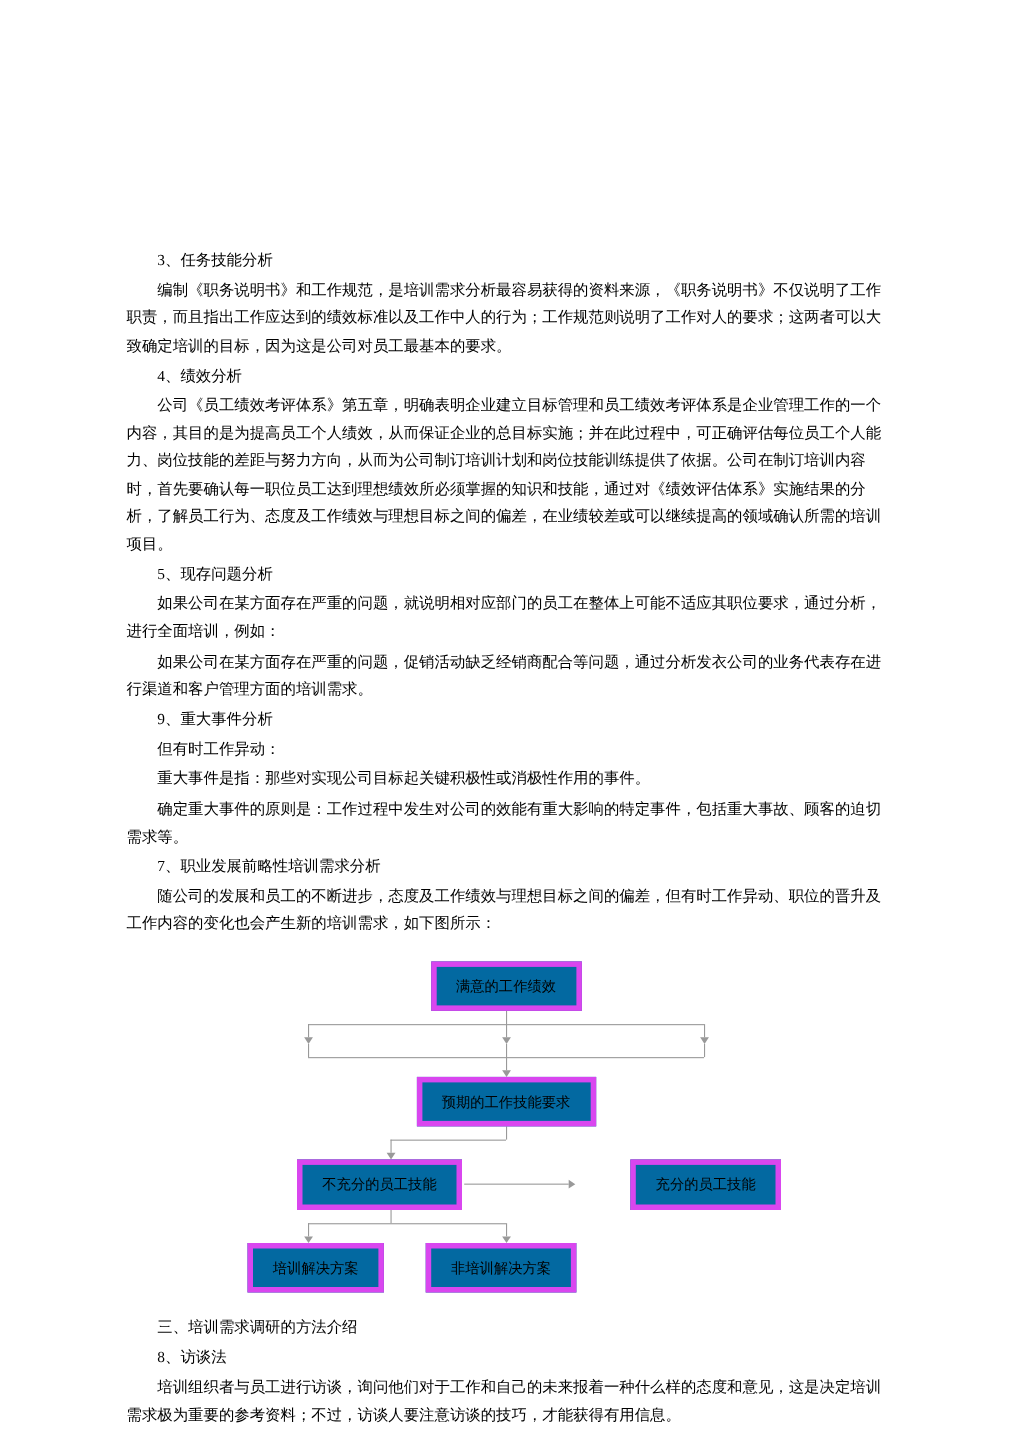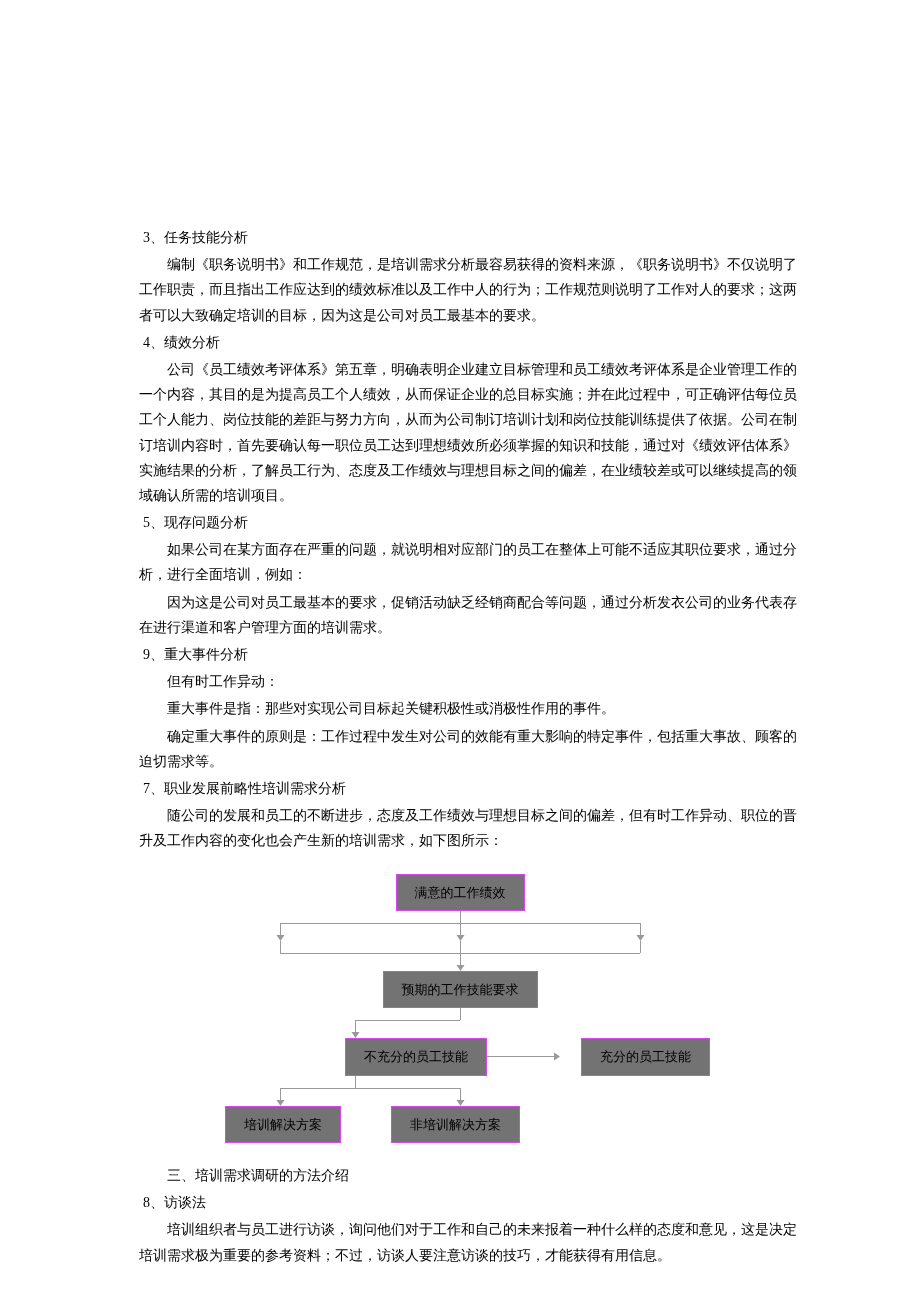--- a/index.html
+++ b/index.html
@@ -5,29 +5,29 @@
     * { margin: 0; padding: 0; box-sizing: border-box; }
     body {
       width: 920px;
       font-family: "SimSun", "宋体", serif;
       font-size: 14px;
       line-height: 1.8;
       color: #000;
       background: #fff;
       padding: 225px 115px 100px 115px;
     }
-    .para { text-indent: 2em; margin-bottom: 2px; margin-left: 24px; }
+    .para { text-indent: 2em; margin-bottom: 2px; }
     .section-num { text-indent: 2em; margin-bottom: 2px; }
     .diagram { margin: 20px auto; width: 500px; position: relative; }
     .diagram-row { display: flex; justify-content: center; gap: 30px; margin: 0; position: relative; }
     .diagram-box {
-      border: 1px solid #d946ef;
+      border: 5px solid #d946ef;
       padding: 6px 18px;
       font-size: 13px;
-      background: #737373;
+      background: #0369a1;
       white-space: nowrap;
       position: relative;
       z-index: 2;
     }
     .conn-area { position: relative; height: 30px; }
     .vline { position: absolute; width: 1px; background: #999; }
     .hline { position: absolute; height: 1px; background: #999; }
     .arrow-down {
       position: absolute;
       width: 0; height: 0;
@@ -49,21 +49,21 @@
 <body>
 
 <p class="section-num">3、任务技能分析</p>
 <p class="para">编制《职务说明书》和工作规范，是培训需求分析最容易获得的资料来源，《职务说明书》不仅说明了工作职责，而且指出工作应达到的绩效标准以及工作中人的行为；工作规范则说明了工作对人的要求；这两者可以大致确定培训的目标，因为这是公司对员工最基本的要求。</p>
 
 <p class="section-num">4、绩效分析</p>
 <p class="para">公司《员工绩效考评体系》第五章，明确表明企业建立目标管理和员工绩效考评体系是企业管理工作的一个内容，其目的是为提高员工个人绩效，从而保证企业的总目标实施；并在此过程中，可正确评估每位员工个人能力、岗位技能的差距与努力方向，从而为公司制订培训计划和岗位技能训练提供了依据。公司在制订培训内容时，首先要确认每一职位员工达到理想绩效所必须掌握的知识和技能，通过对《绩效评估体系》实施结果的分析，了解员工行为、态度及工作绩效与理想目标之间的偏差，在业绩较差或可以继续提高的领域确认所需的培训项目。</p>
 
 <p class="section-num">5、现存问题分析</p>
 <p class="para">如果公司在某方面存在严重的问题，就说明相对应部门的员工在整体上可能不适应其职位要求，通过分析，进行全面培训，例如：</p>
-<p class="para">因为这是公司对员工最基本的要求，促销活动缺乏经销商配合等问题，通过分析发衣公司的业务代表存在进行渠道和客户管理方面的培训需求。</p>
+<p class="para">如果公司在某方面存在严重的问题，促销活动缺乏经销商配合等问题，通过分析发衣公司的业务代表存在进行渠道和客户管理方面的培训需求。</p>
 
 <p class="section-num">9、重大事件分析</p>
 <p class="para">但有时工作异动：</p>
 <p class="para">重大事件是指：那些对实现公司目标起关键积极性或消极性作用的事件。</p>
 <p class="para">确定重大事件的原则是：工作过程中发生对公司的效能有重大影响的特定事件，包括重大事故、顾客的迫切需求等。</p>
 
 <p class="section-num">7、职业发展前略性培训需求分析</p>
 <p class="para">随公司的发展和员工的不断进步，态度及工作绩效与理想目标之间的偏差，但有时工作异动、职位的晋升及工作内容的变化也会产生新的培训需求，如下图所示：</p>
 
 <div class="diagram">
@@ -97,39 +97,39 @@
     <div class="diagram-box">预期的工作技能要求</div>
   </div>
 
   <div class="conn-area">
     <div class="vline" style="left:250px; top:0; height:12px;"></div>
     <div class="hline" style="left:145px; top:12px; width:105px;"></div>
     <div class="vline" style="left:145px; top:12px; height:12px;"></div>
     <div class="arrow-down" style="left:145px; top:24px;"></div>
   </div>
 
-  <div class="diagram-row" style="justify-content: flex-end; padding-left: 60px; gap: 27px; align-items:center;">
+  <div class="diagram-row" style="justify-content: space-between; padding-left: 60px; gap: 27px; align-items:center;">
     <div class="diagram-box">不充分的员工技能</div>
     <div style="position:relative; width:40px; height:1px;">
       <div class="hline" style="left:-55px; top:0; width:95px;"></div>
       <div class="arrow-right" style="left:40px; top:0;"></div>
     </div>
     <div class="diagram-box">充分的员工技能</div>
   </div>
 
   <div class="conn-area">
     <div class="vline" style="left:145px; top:0; height:12px;"></div>
     <div class="hline" style="left:70px; top:12px; width:180px;"></div>
     <div class="vline" style="left:70px; top:12px; height:12px;"></div>
     <div class="vline" style="left:250px; top:12px; height:12px;"></div>
     <div class="arrow-down" style="left:70px; top:24px;"></div>
     <div class="arrow-down" style="left:250px; top:24px;"></div>
   </div>
 
-  <div class="diagram-row" style="justify-content: flex-start; padding-left: 15px; gap: 50px;">
+  <div class="diagram-row" style="justify-content: flex-start; padding-left: 15px; gap: 38px;">
     <div class="diagram-box">培训解决方案</div>
     <div class="diagram-box">非培训解决方案</div>
   </div>
 
 </div>
 
 <p class="para">三、培训需求调研的方法介绍</p>
 <p class="section-num">8、访谈法</p>
 <p class="para">培训组织者与员工进行访谈，询问他们对于工作和自己的未来报着一种什么样的态度和意见，这是决定培训需求极为重要的参考资料；不过，访谈人要注意访谈的技巧，才能获得有用信息。</p>
 

